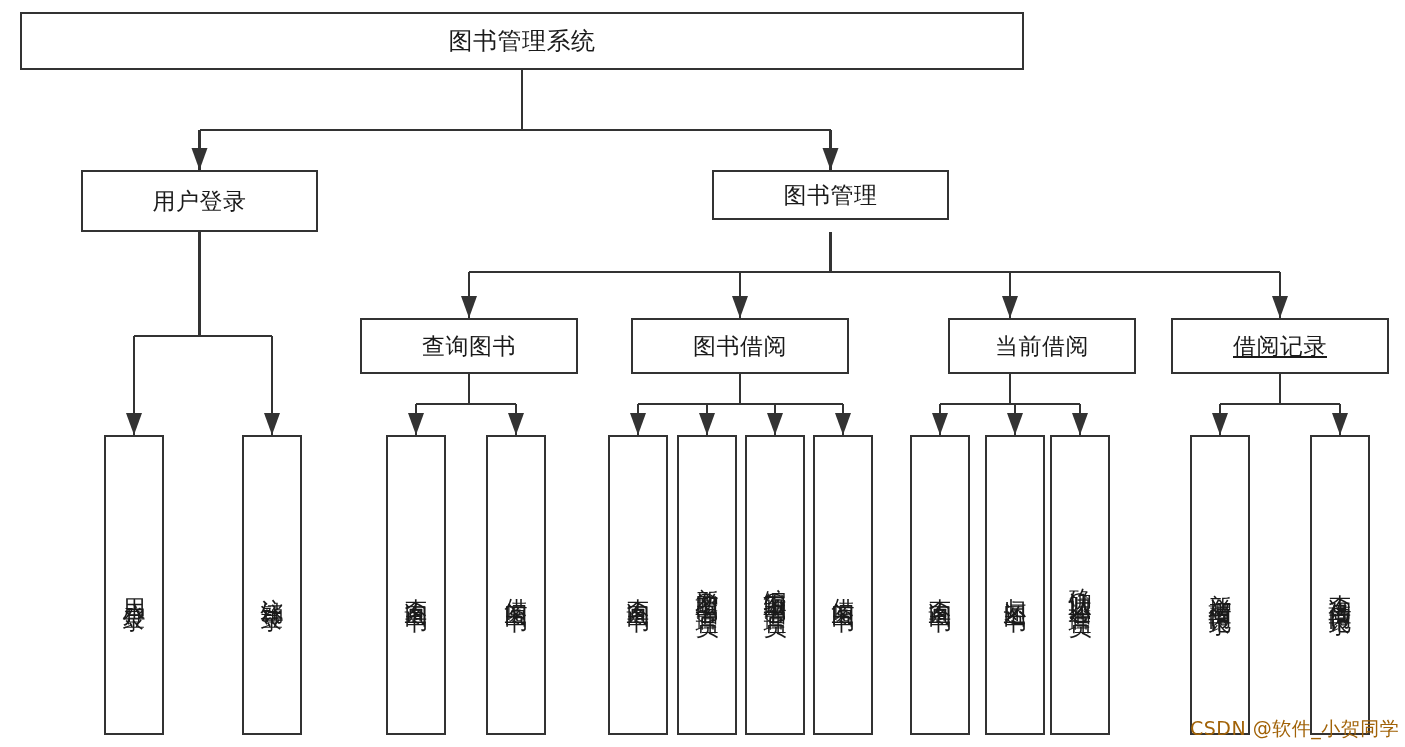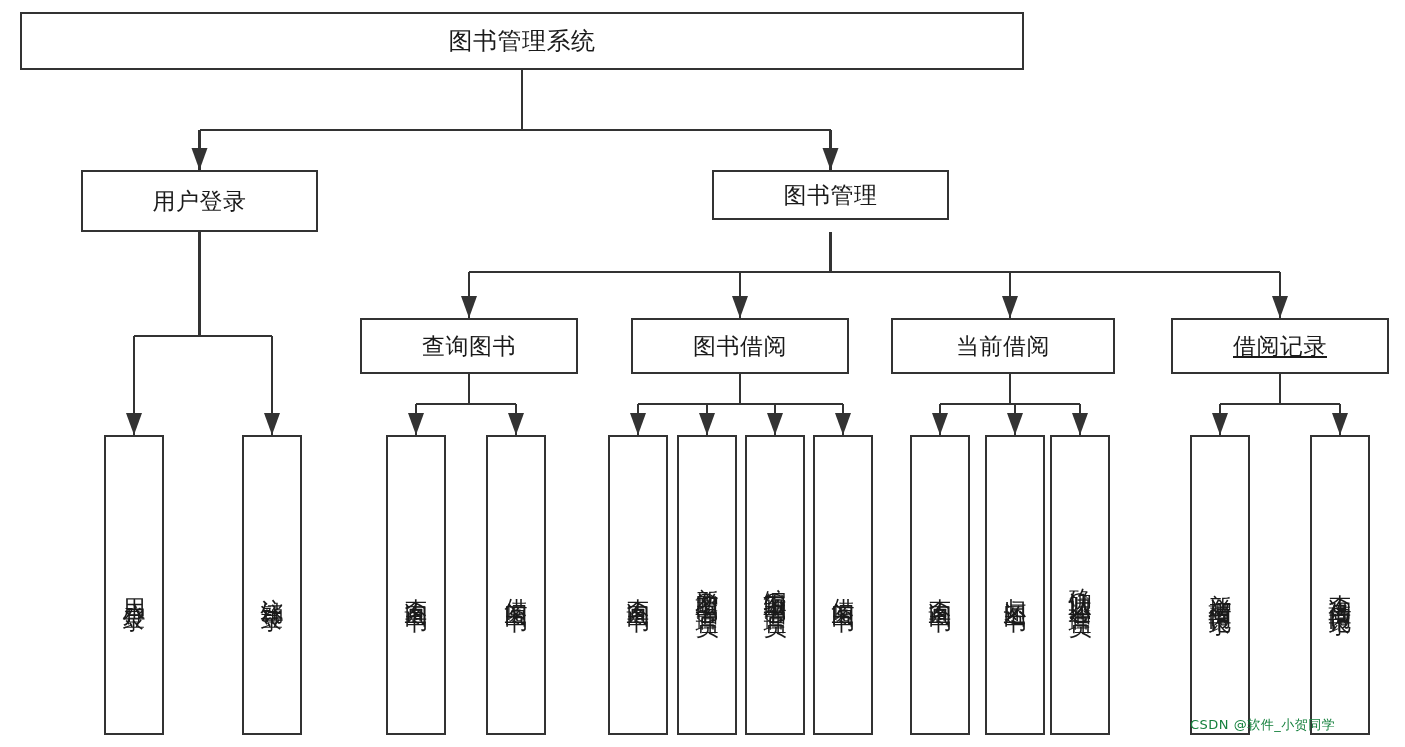--- a/index.html
+++ b/index.html
@@ -44,22 +44,22 @@
     font-size: 23px;
     letter-spacing: 4px;
     padding-top: 6px;
     line-height: 1;
   }
   .node.level-root {
     font-size: 24px;
   }
   .watermark {
     position: absolute;
-    font-size: 13px;
-    color: #15803d;
+    font-size: 19px;
+    color: #a16207;
     white-space: nowrap;
     letter-spacing: 0.5px;
     pointer-events: none;
   }
 </style>
 </head>
 <body>
 
 <div id="diagram-root">
 
@@ -127,21 +127,21 @@
       </div>
       <div class="node horiz" style="left: 712px; top: 170px; width: 237px; height: 50px;">
         <span>图书管理</span>
       </div>
       <div class="node horiz" style="left: 360px; top: 318px; width: 218px; height: 56px;">
         <span>查询图书</span>
       </div>
       <div class="node horiz" style="left: 631px; top: 318px; width: 218px; height: 56px;">
         <span>图书借阅</span>
       </div>
-      <div class="node horiz" style="left: 891px; top: 318px; width: 224px; height: 56px;">
+      <div class="node horiz" style="left: 948px; top: 318px; width: 188px; height: 56px;">
         <span>当前借阅</span>
       </div>
       <div class="node horiz" style="left: 1171px; top: 318px; width: 218px; height: 56px; text-decoration: underline;">
         <span>借阅记录</span>
       </div>
       <div class="node vert" style="left: 104px; top: 435px; width: 60px; height: 300px;">
         <span>用户登录</span>
       </div>
       <div class="node vert" style="left: 242px; top: 435px; width: 60px; height: 300px;">
         <span>注销登录</span>

